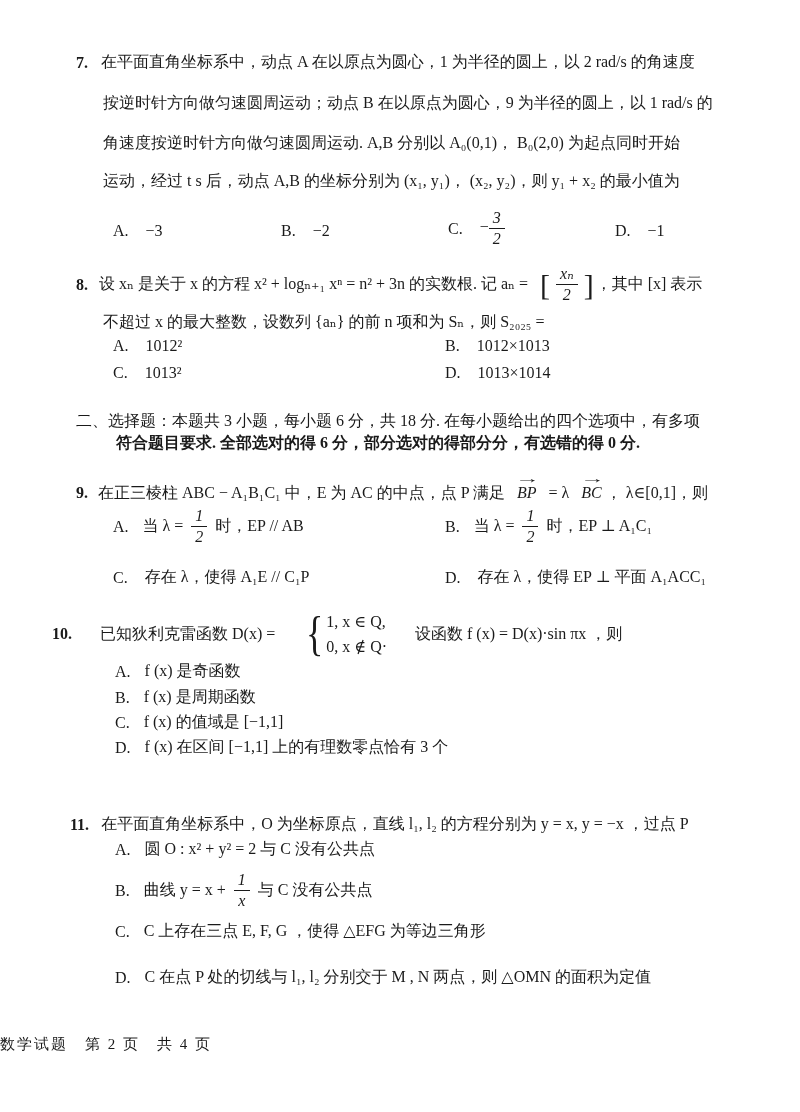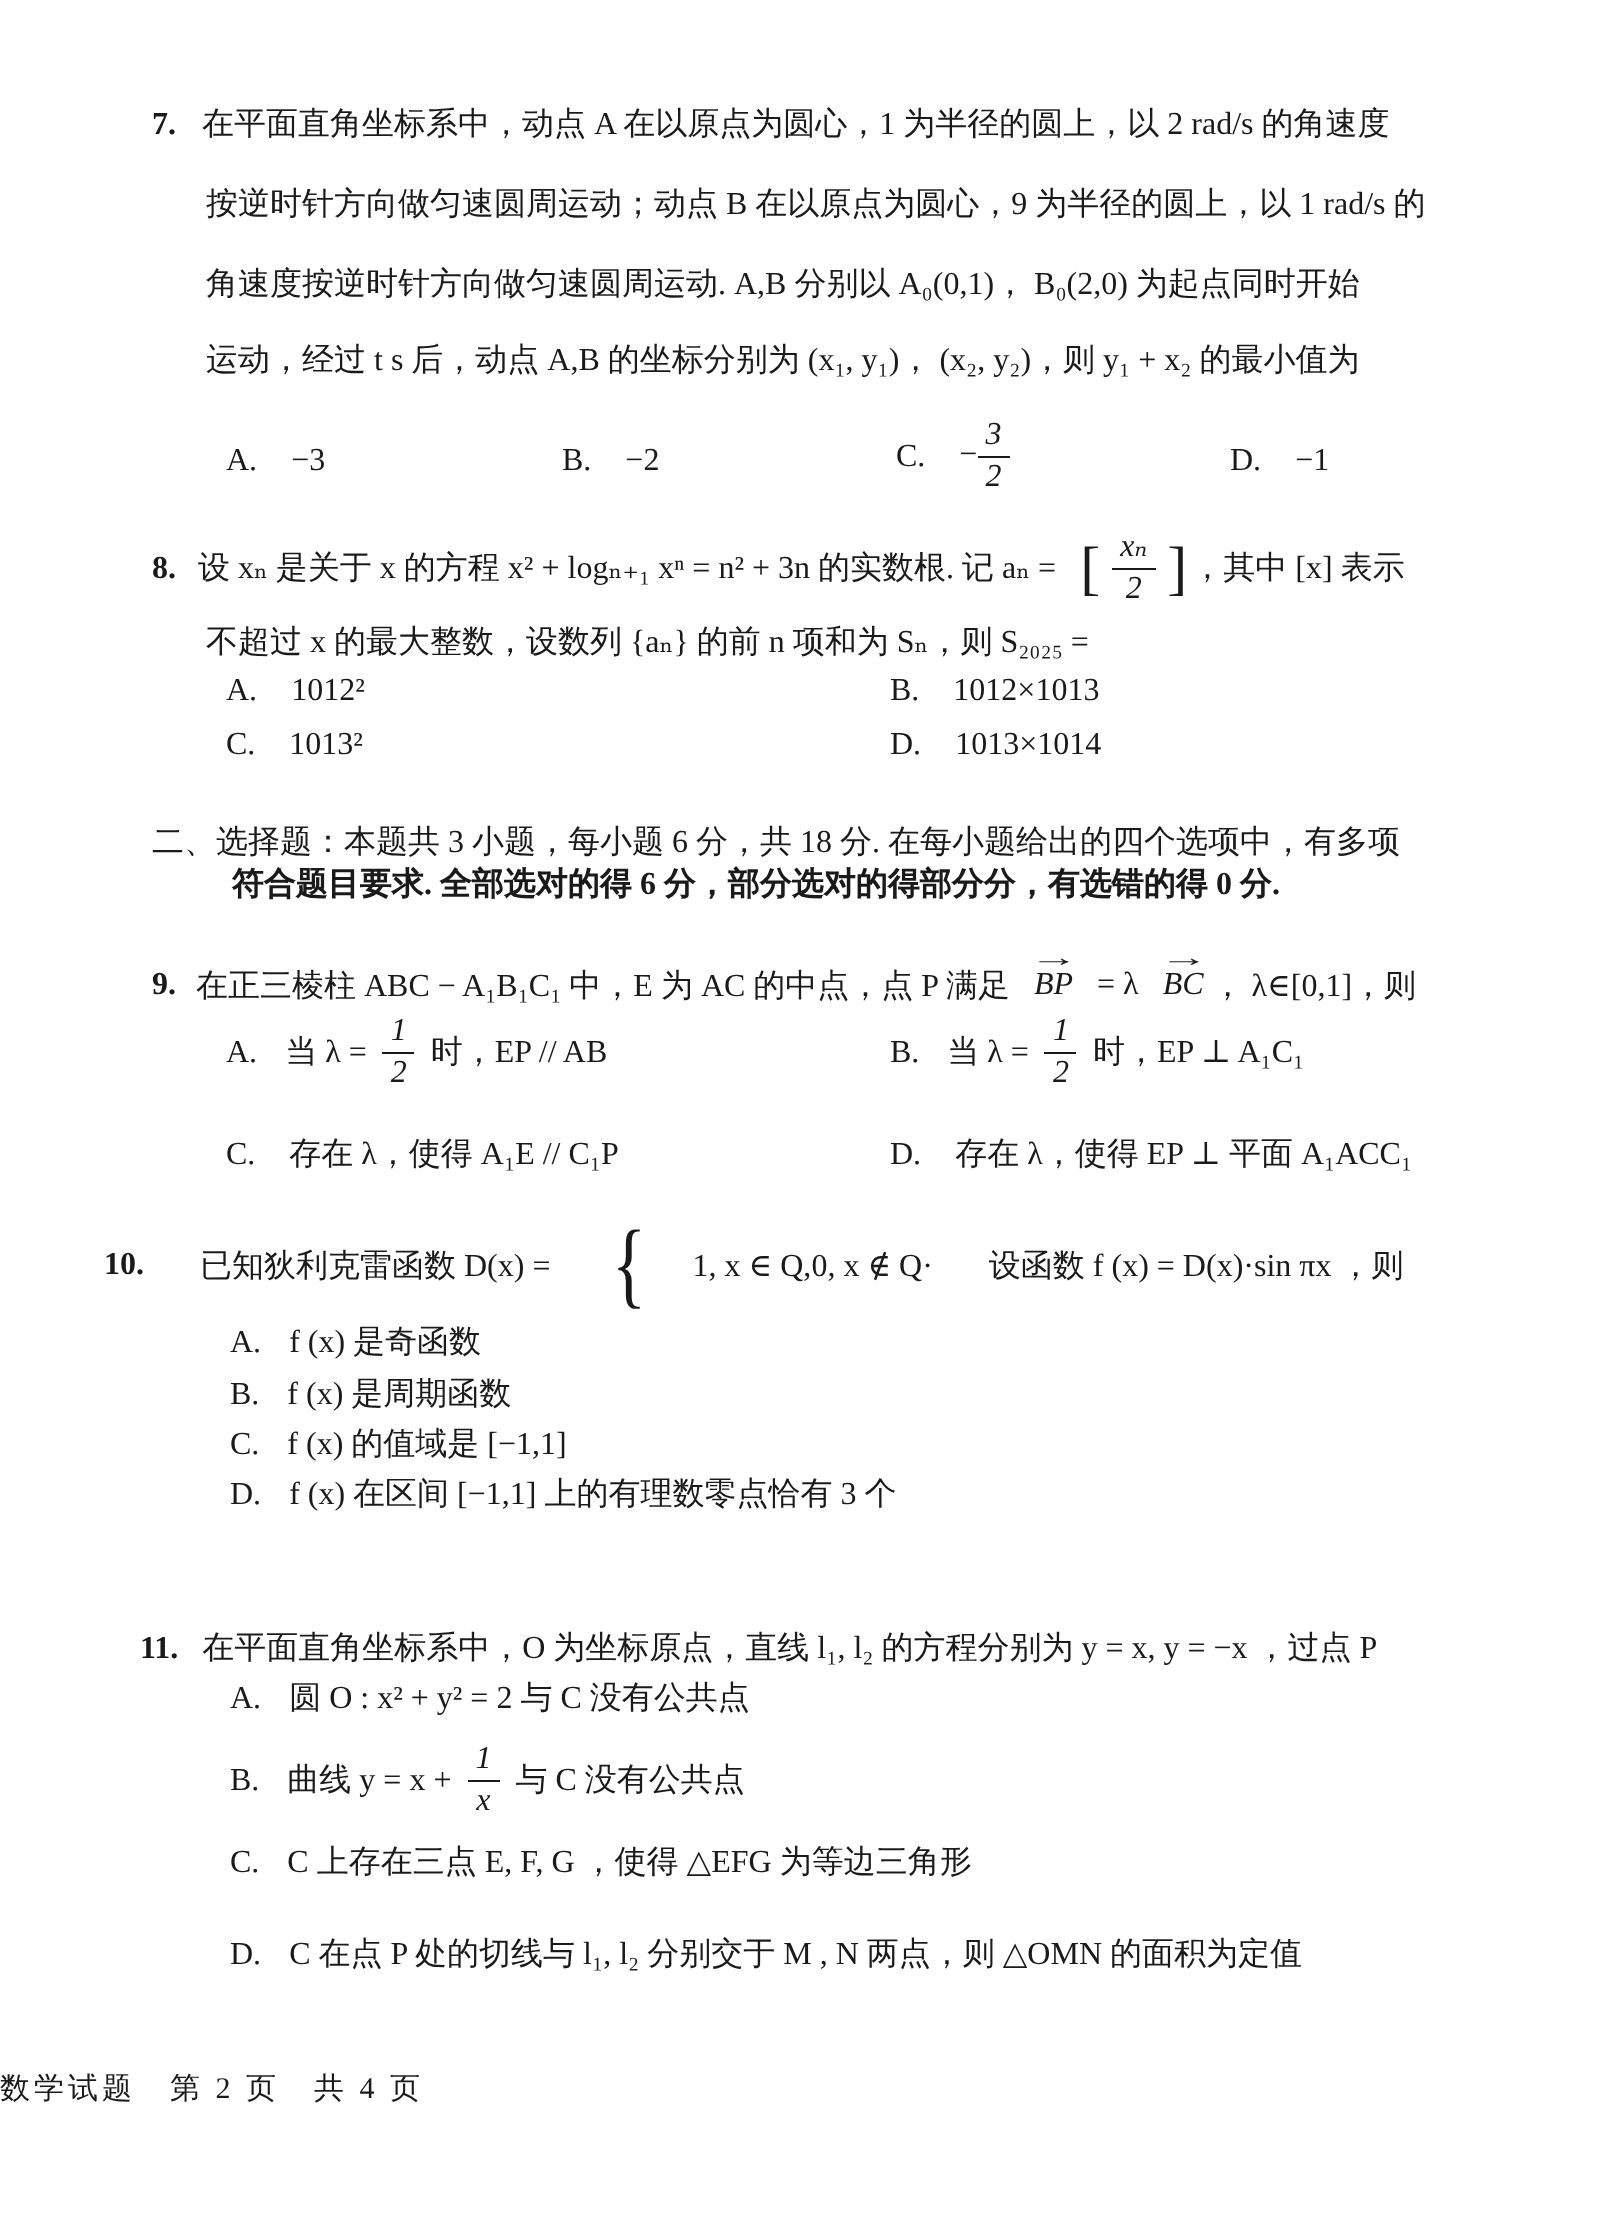--- a/index.html
+++ b/index.html
@@ -24,21 +24,21 @@
   .frac .fn{padding:0 4px 2px;border-bottom:1.4px solid #1a1a1a;}
   .frac .fd{padding:2px 4px 0;}
   
   .bigbr{font-size:30px;line-height:1;vertical-align:middle;font-weight:400;margin:0 1px;}
   
   .vec{position:relative;display:inline-block;font-style:italic;margin:18px 2px;}
   .vec::before{content:"→";position:absolute;left:50%;top:-13px;transform:translateX(-50%) scaleX(1.9);font-size:13px;font-style:normal;}
   
   .cases{display:inline-flex;align-items:center;vertical-align:middle;}
   .brace{font-size:48px;line-height:1;font-weight:400;transform:scaleX(.75);display:inline-block;}
-  .caselines{display:inline-flex;flex-direction:row;line-height:25px;margin-left:20px;}
+  .caselines{display:inline-flex;flex-direction:column;line-height:25px;}
   .footer{position:absolute;width:100%;font-size:15px;letter-spacing:2px;}
 </style>
 </head>
 <body>
 
 <div class="page">
 
   <div class="row" style="left:76px;top:52px;">
     <span class="qnum">7.</span>
     <span>在平面直角坐标系中，动点 A 在以原点为圆心，1 为半径的圆上，以 2 rad/s 的角速度</span>

